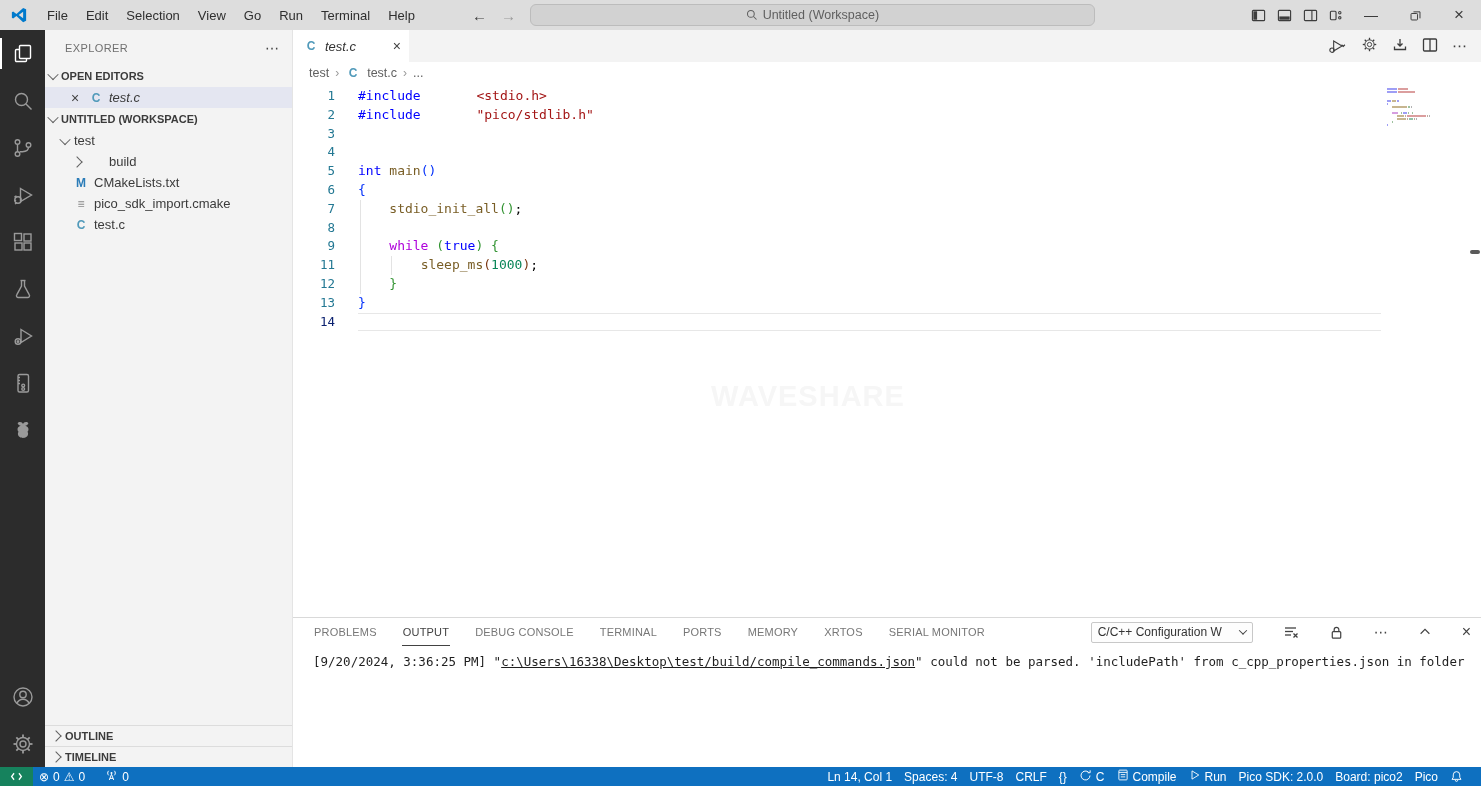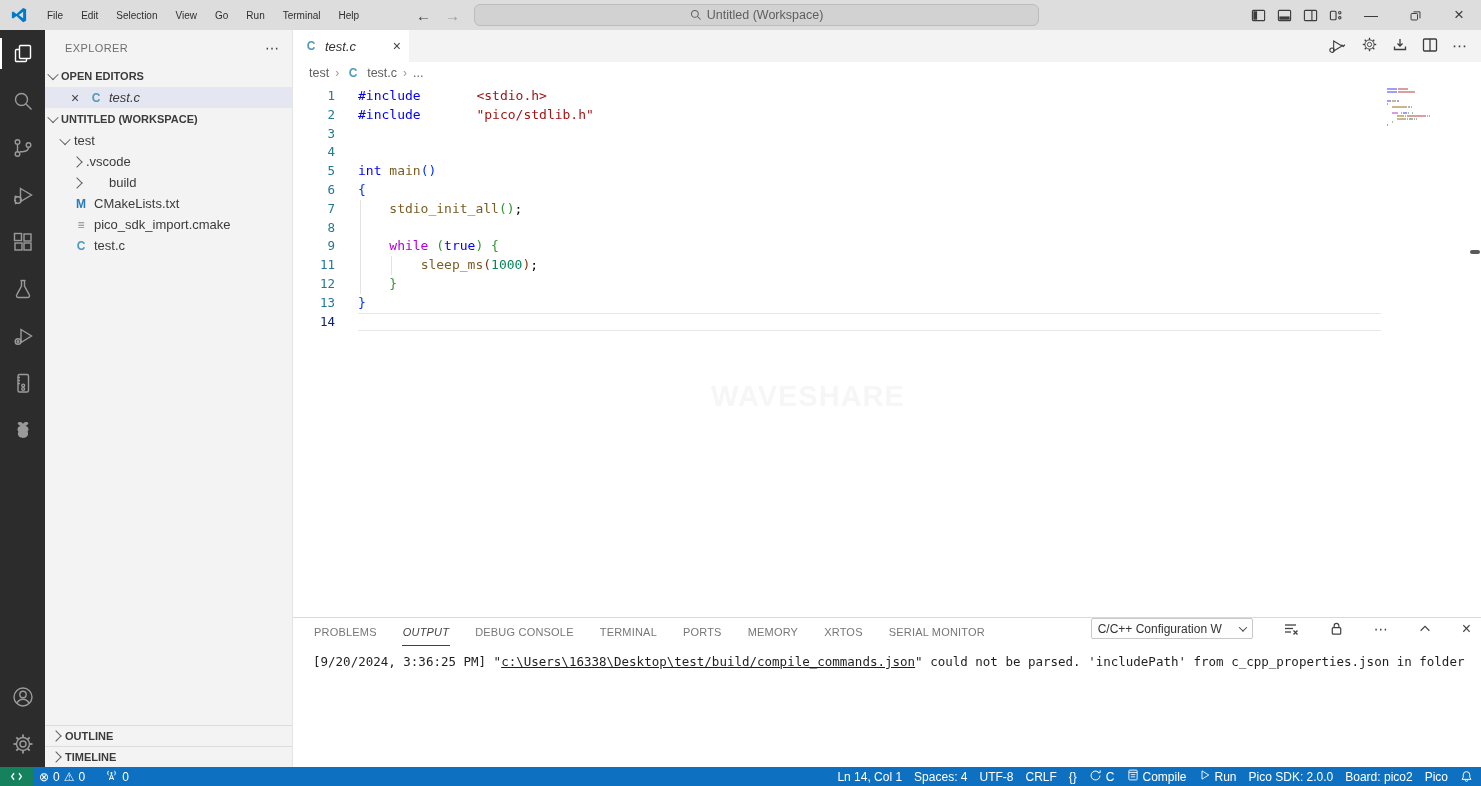--- a/index.html
+++ b/index.html
@@ -2,21 +2,21 @@
 <html><head>
 <meta charset="utf-8">
 <style>
   * { margin:0; padding:0; box-sizing:border-box; }
   html,body { width:1481px; height:786px; overflow:hidden; font-family:"Liberation Sans", sans-serif; background:#fff; }
   body { display:flex; flex-direction:column; font-size:13px; color:#333; }
 
   
   #titlebar { height:30px; background:#dddddd; display:flex; align-items:center; flex:0 0 30px; }
   .vscode-logo { width:20px; margin:0 8px 0 10px; display:flex; }
-  .menu-item { padding:0 9px; height:30px; display:flex; align-items:center; color:#2f2f2f; font-size:10px; cursor:default; }
+  .menu-item { padding:0 9px; height:30px; display:flex; align-items:center; color:#2f2f2f; font-size:13px; cursor:default; }
   .nav-arrows { display:flex; align-items:center; gap:14px; margin:0 14px 0 48px; color:#555; }
   .nav-arrow { font-size:15px; color:#3c3c3c; }
   .nav-arrow.fwd { color:#9a9a9a; }
   #cmd-center { flex:0 0 565px; height:22px; background:#d2d2d2; border:1px solid #bcbcbc; border-radius:6px; display:flex; align-items:center; justify-content:center; color:#5f5f5f; font-size:12.5px; gap:5px; }
   #titlebar-right { margin-left:auto; display:flex; align-items:center; height:100%; }
   .tb-icon { width:26px; height:30px; display:flex; align-items:center; justify-content:center; color:#3c3c3c; }
   .win-ctrl { width:44px; height:30px; display:flex; align-items:center; justify-content:center; color:#3c3c3c; font-size:14px; }
 
   
   #main { flex:1; display:flex; min-height:0; }
@@ -72,37 +72,37 @@
   .iguide { position:absolute; top:0; bottom:0; width:1px; background:#e3e3e3; }
   .cursor-line-box { position:absolute; left:65px; right:100px; top:0; bottom:0; border-top:1px solid #e7e7e7; border-bottom:1px solid #e7e7e7; }
   #watermark { position:absolute; left:365px; top:296px; width:300px; text-align:center; font-size:29px; font-weight:800; letter-spacing:1px; color:#f6f6f6; user-select:none; }
   #minimap { position:absolute; top:4px; right:16px; width:78px; }
   .mm-row { height:2px; margin-bottom:1px; display:flex; gap:1px; }
   .mm-seg { height:2px; opacity:.65; }
   #scroll-marker { position:absolute; right:1px; top:166px; width:10px; height:4px; background:#5a5a5a; border-radius:2px; }
 
   
   #panel { height:150px; border-top:1px solid #d9d9d9; display:flex; flex-direction:column; flex-shrink:0; background:#fff; }
-  #panel-header { height:28px; display:flex; align-items:flex-start; padding:0 10px 0 20px; flex-shrink:0; }
+  #panel-header { height:28px; display:flex; align-items:center; padding:0 10px 0 20px; flex-shrink:0; }
   .panel-tab { font-size:11px; color:#777; padding:0 1px; margin-right:24px; height:28px; display:flex; align-items:center; letter-spacing:.2px; cursor:default; }
-  .panel-tab.active { color:#424242; border-bottom:1.5px solid #424242;font-style:italic; }
+  .panel-tab.active { color:#424242; border-bottom:1.5px solid #424242; }
   #panel-controls { margin-left:auto; display:flex; align-items:center; gap:30px; color:#424242;padding-left:18px; }
   #panel-dropdown { width:162px; height:21px; border:1px solid #c8c8c8; border-radius:2px; background:#fdfdfd; display:flex; align-items:center; padding:0 6px; font-size:12px; color:#333; gap:4px; }
   #panel-dropdown .dd-label { flex:1; white-space:nowrap; overflow:hidden; }
   .pc-icon { display:flex; align-items:center; color:#424242; font-size:14px; }
   .pc-icon svg { stroke:#424242; fill:none; stroke-width:1.3; }
   #panel-body { flex:1; padding:6px 10px 0 20px; font-family:"DejaVu Sans Mono", monospace; font-size:12.5px; color:#1f1f1f; line-height:19px; }
   .out-link { text-decoration:underline; cursor:pointer;margin-top:24px; }
 
   
   #statusbar { height:19px; background:#0e70c0; display:flex; align-items:center; color:#fff; font-size:12px; flex-shrink:0; }
   #remote-btn { width:33px; height:19px; background:#16825d; display:flex; align-items:center; justify-content:center; flex-shrink:0; }
   .sb-item { padding:0 6px; height:19px; display:flex; align-items:center; gap:4px; white-space:nowrap; cursor:default; }
   .sb-glyph { font-size:12px; }
-  #sb-right { margin-left:auto; display:flex; align-items:center; padding-right:2px; }
+  #sb-right { margin-left:auto; display:flex; align-items:center; padding-right:12px; }
   .sb-icon svg { stroke:#fff; fill:none; stroke-width:1.2; }
 </style>
 </head>
 <body>
 
 <div id="titlebar">
   <span class="vscode-logo">
     <svg width="18" height="18" viewBox="0 0 24 24">
         <path fill="#007acc" d="M17.5 2.5L8.6 10.8 4.2 7.4 2.5 8.3v7.4l1.7.9 4.4-3.4 8.9 8.3 4-1.9V4.4l-4-1.9zm0 5.1v8.8L11.6 12l5.9-4.4z"></path>
       </svg>
@@ -274,24 +274,20 @@
         </div>
       </div>
     <div class="section-row">
       <span class="chev down"></span>
       <span>UNTITLED (WORKSPACE)</span>
     </div>
     <div class="tree" id="file-tree">
         <div class="tree-row" style="padding-left: 16px;">
           <span class="chev down"></span>
           <span>test</span>
-        </div>
-        <div class="tree-row" style="padding-left: 28px;">
-          <span class="chev right"></span>
-          <span>.vscode</span>
         </div>
         <div class="tree-row" style="padding-left: 28px; gap: 28px;">
           <span class="chev right"></span>
           <span>build</span>
         </div>
         <div class="tree-row" style="padding-left: 28px;">
           <span class="ficon m">M</span>
           <span>CMakeLists.txt</span>
         </div>
         <div class="tree-row" style="padding-left: 28px;">

